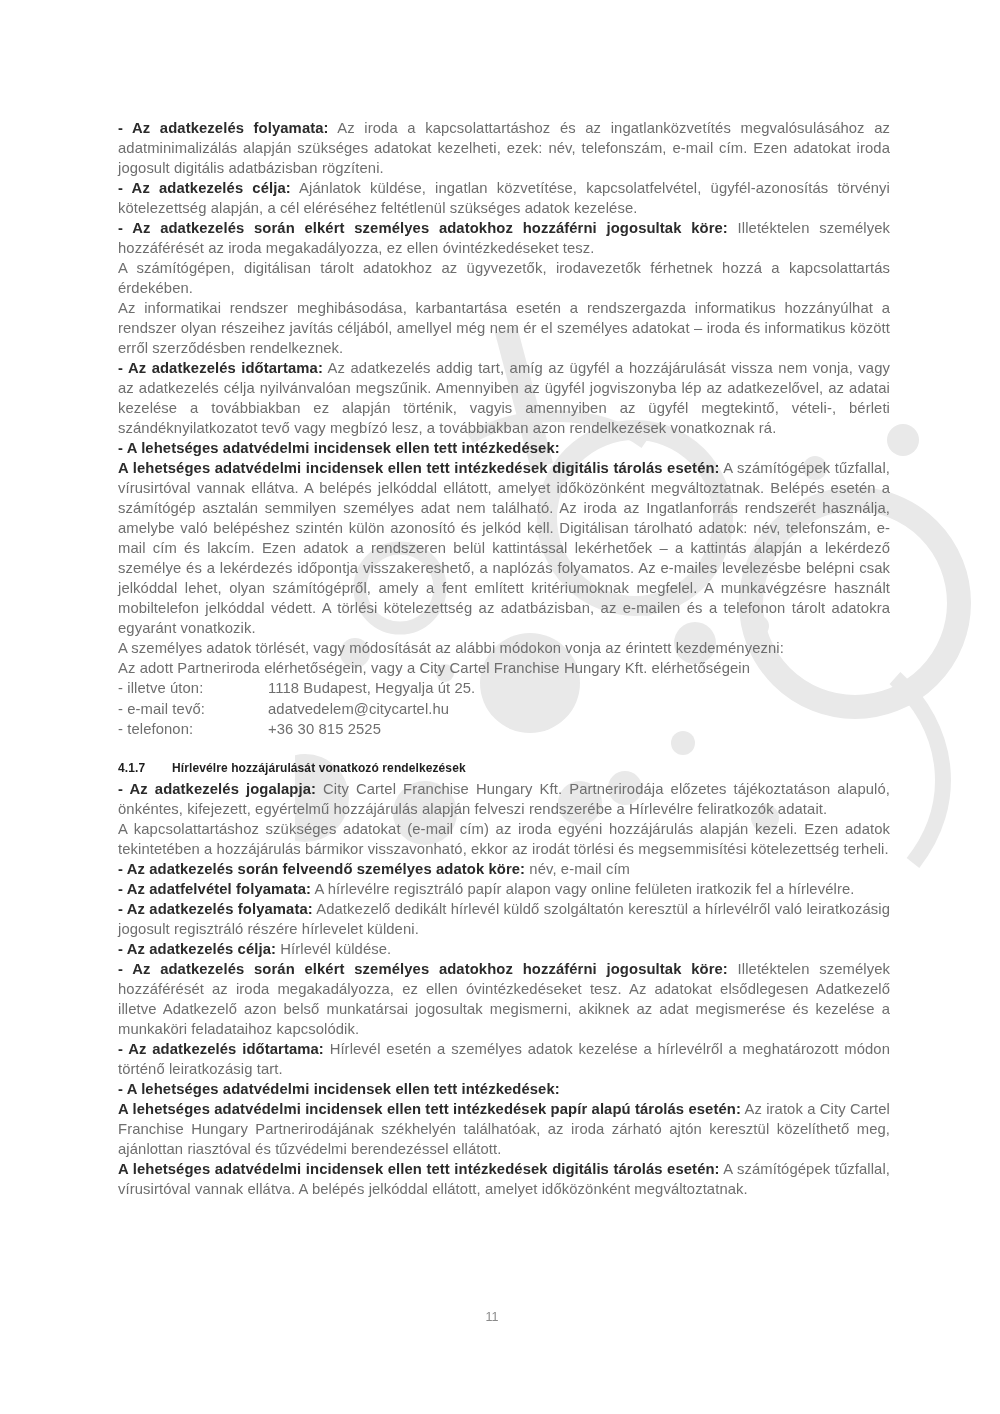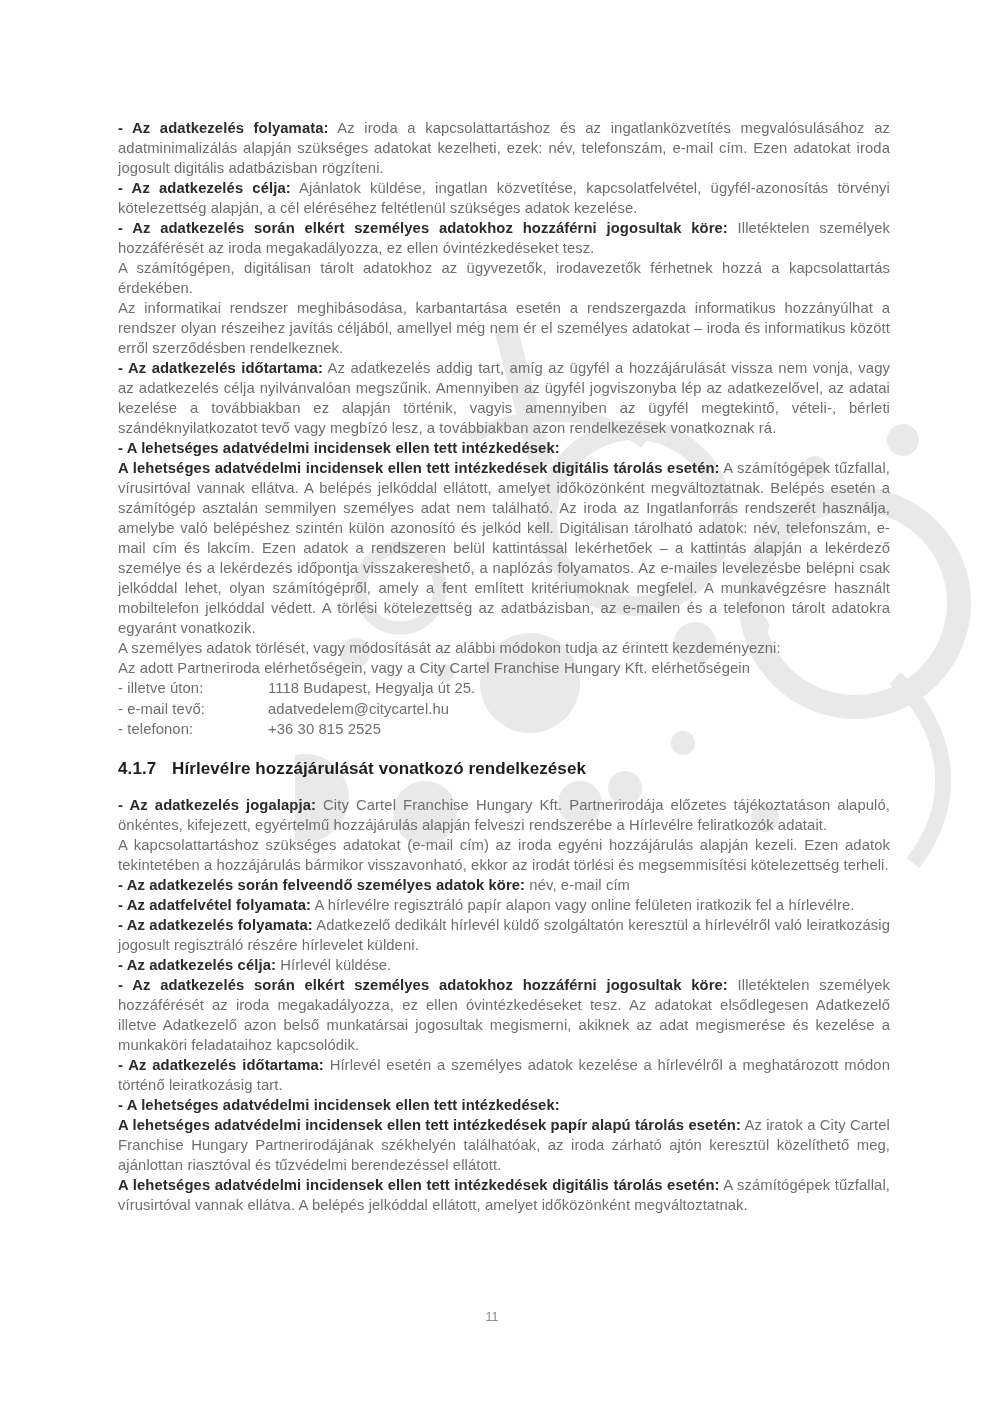--- a/index.html
+++ b/index.html
@@ -42,22 +42,22 @@
     display: flex;
     font-size: 14.8px;
     line-height: 20.6px;
     color: var(--text-color, #6e6e6e);
     letter-spacing: 0.1px;
   }
   .contact-label { width: 150px; flex: 0 0 150px; }
   .contact-value { flex: 1; }
   .section-heading {
     display: flex;
-    margin: 18px 0 16px 0;
-    font-size: 17px;
+    margin: 18px 0 0 0;
+    font-size: 12px;
     line-height: 21px;
     font-weight: 700;
     color: var(--heading-color, #1e1e1e);
     letter-spacing: 0.1px;
   }
   .heading-number { width: 54px; flex: 0 0 54px; }
   .footer {
     position: absolute;
     top: 1310px;
     left: 0;
@@ -101,21 +101,21 @@
 
   <div class="content">
       <p class="para"><strong>- Az adatkezelés folyamata:</strong><span> Az iroda a kapcsolattartáshoz és az ingatlanközvetítés megvalósulásához az adatminimalizálás alapján szükséges adatokat kezelheti, ezek: név, telefonszám, e-mail cím. Ezen adatokat iroda jogosult digitális adatbázisban rögzíteni.</span></p>
       <p class="para"><strong>- Az adatkezelés célja:</strong><span> Ajánlatok küldése, ingatlan közvetítése, kapcsolatfelvétel, ügyfél-azonosítás törvényi kötelezettség alapján, a cél eléréséhez feltétlenül szükséges adatok kezelése.</span></p>
       <p class="para"><strong>- Az adatkezelés során elkért személyes adatokhoz hozzáférni jogosultak köre:</strong><span> Illetéktelen személyek hozzáférését az iroda megakadályozza, ez ellen óvintézkedéseket tesz.</span></p>
       <p class="para"><span>A számítógépen, digitálisan tárolt adatokhoz az ügyvezetők, irodavezetők férhetnek hozzá a kapcsolattartás érdekében.</span></p>
       <p class="para"><span>Az informatikai rendszer meghibásodása, karbantartása esetén a rendszergazda informatikus hozzányúlhat a rendszer olyan részeihez javítás céljából, amellyel még nem ér el személyes adatokat – iroda és informatikus között erről szerződésben rendelkeznek.</span></p>
       <p class="para"><strong>- Az adatkezelés időtartama:</strong><span> Az adatkezelés addig tart, amíg az ügyfél a hozzájárulását vissza nem vonja, vagy az adatkezelés célja nyilvánvalóan megszűnik. Amennyiben az ügyfél jogviszonyba lép az adatkezelővel, az adatai kezelése a továbbiakban ez alapján történik, vagyis amennyiben az ügyfél megtekintő, vételi-, bérleti szándéknyilatkozatot tevő vagy megbízó lesz, a továbbiakban azon rendelkezések vonatkoznak rá.</span></p>
       <p class="para"><strong>- A lehetséges adatvédelmi incidensek ellen tett intézkedések:</strong></p>
       <p class="para"><strong>A lehetséges adatvédelmi incidensek ellen tett intézkedések digitális tárolás esetén:</strong><span> A számítógépek tűzfallal, vírusirtóval vannak ellátva. A belépés jelkóddal ellátott, amelyet időközönként megváltoztatnak. Belépés esetén a számítógép asztalán semmilyen személyes adat nem található. Az iroda az Ingatlanforrás rendszerét használja, amelybe való belépéshez szintén külön azonosító és jelkód kell. Digitálisan tárolható adatok: név, telefonszám, e-mail cím és lakcím. Ezen adatok a rendszeren belül kattintással lekérhetőek – a kattintás alapján a lekérdező személye és a lekérdezés időpontja visszakereshető, a naplózás folyamatos. Az e-mailes levelezésbe belépni csak jelkóddal lehet, olyan számítógépről, amely a fent említett kritériumoknak megfelel. A munkavégzésre használt mobiltelefon jelkóddal védett. A törlési kötelezettség az adatbázisban, az e-mailen és a telefonon tárolt adatokra egyaránt vonatkozik.</span></p>
-      <p class="para"><span>A személyes adatok törlését, vagy módosítását az alábbi módokon tudja az érintett kezdeményezni:</span></p>
+      <p class="para"><span>A személyes adatok törlését, vagy módosítását az alábbi módokon vonja az érintett kezdeményezni:</span></p>
       <p class="para"><span>Az adott Partneriroda elérhetőségein, vagy a City Cartel Franchise Hungary Kft. elérhetőségein</span></p>
       <div class="contact-line">
         <span class="contact-label">- illetve úton:</span>
         <span class="contact-value">1118 Budapest, Hegyalja út 25.</span>
       </div>
       <div class="contact-line">
         <span class="contact-label">- e-mail tevő:</span>
         <span class="contact-value">adatvedelem@citycartel.hu</span>
       </div>
       <div class="contact-line">

